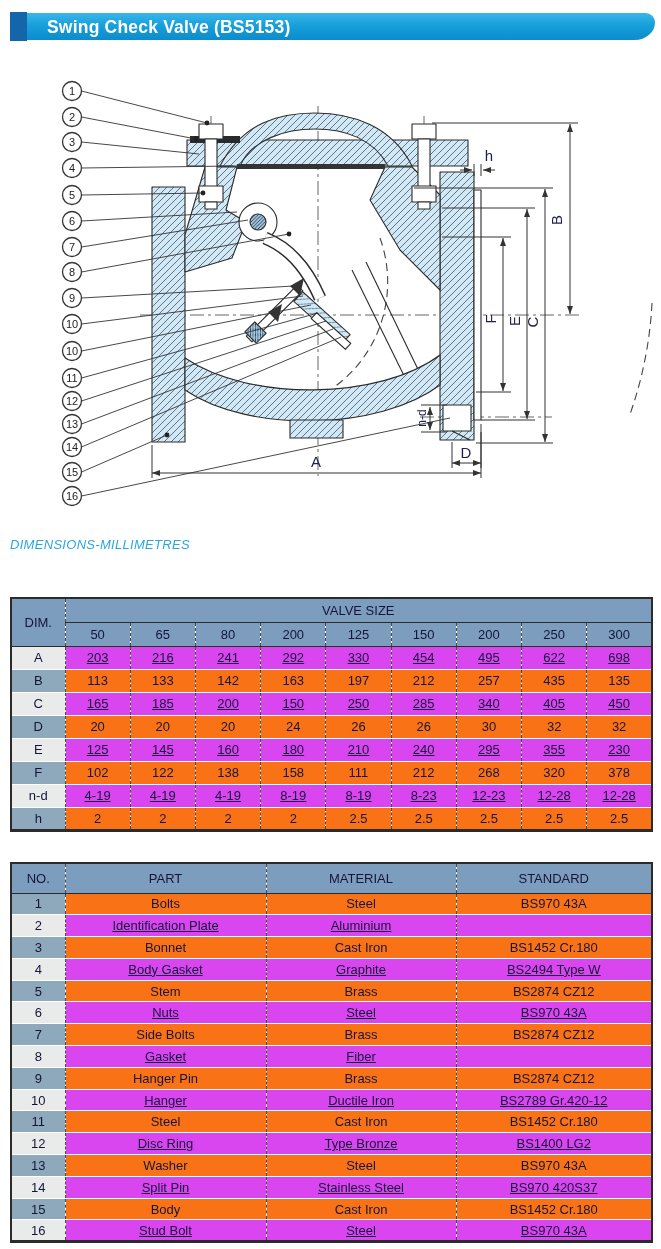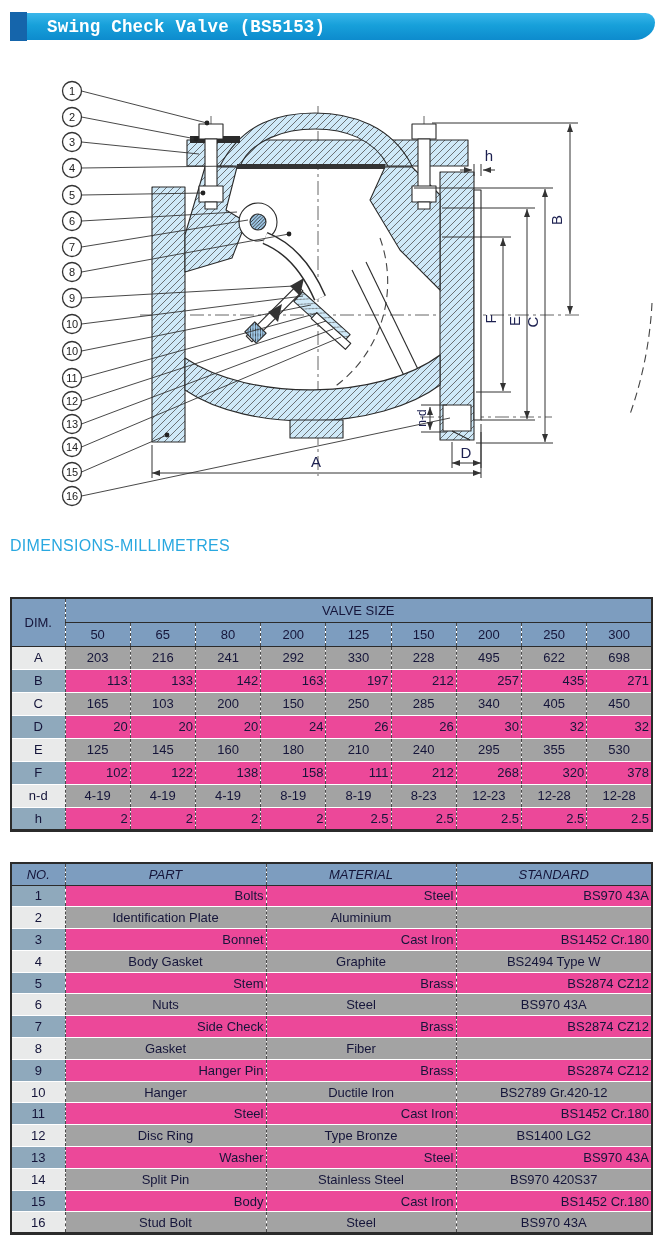--- a/index.html
+++ b/index.html
@@ -9,43 +9,43 @@
   }
   
   .banner-block { position:absolute; left:10px; top:12px; width:17px; height:29px; background:#1565ab; }
   .banner {
     position:absolute; left:27px; top:13px; width:628px; height:27px;
     background:linear-gradient(180deg,#3ab6ea 0%,#17a0da 45%,#0d8bcd 100%);
     border-radius:0 14px 30px 0 / 0 14px 26px 0;
   }
   .banner-title {
     position:absolute; left:20px; top:50%; transform:translateY(-50%);
-    color:#ffffff; font-weight:bold; font-size:17.5px; letter-spacing:.2px; white-space:nowrap;font-family:Liberation Mono, monospace;
+    color:#ffffff; font-weight:bold; font-size:17.5px; letter-spacing:.2px; white-space:nowrap;
   }
   
   #diagram { position:absolute; left:0; top:60px; }
   
-  .section-label { position:absolute; left:10px; top:537px; color:#29a8e0; font-size:16px; letter-spacing:.3px; }
+  .section-label { position:absolute; left:10px; top:537px; color:#29a8e0; font-size:13px; letter-spacing:.3px;font-style:italic; }
   
   table { border-collapse:collapse; table-layout:fixed; position:absolute; left:10px;
           font-size:13px; color:#15153a; border:2px solid #2b2b2b; border-bottom-width:3px; }
   #dims-table  { top:597px; width:643px; }
   #parts-table { top:862px; width:643px; }
   th,td { text-align:center; vertical-align:middle; padding:0 2px; font-weight:normal;
           overflow:hidden; white-space:nowrap; border-right:1px dashed #4a4a4a; }
   th:last-child, td:last-child { border-right:none; }
   thead th { border-bottom:1.4px solid #2b2b2b; }
   tbody th, tbody td { border-top:1px solid #ffffff; }
   #dims-table thead tr { height:24px; }
   #dims-table tbody tr { height:23px; }
-  #parts-table thead tr { height:22px;font-style:italic; }
+  #parts-table thead tr { height:30px; }
   #parts-table tbody tr { height:21.8px; }
   .hdr { background:#7d9dbf; }
-  .blue   { background:#a3a3a3; }
-  .yellow { background:#ec4899;text-align:right; }
+  .blue   { background:#d946ef;text-decoration:underline; }
+  .yellow { background:#f97316; }
   .lab-dark  { background:#8fa9bc; }
   .lab-light { background:#e9eaea; }
 </style>
 </head>
 <body>
 
 <div class="banner-block"></div>
 <div class="banner">
   <span class="banner-title">Swing Check Valve (BS5153)</span>
 </div>
@@ -283,41 +283,41 @@
       </tr>
   </thead>
   <tbody id="dims-body">
       <tr>
         <th class="lab-light">A</th>
         <td class="blue">203</td>
         <td class="blue">216</td>
         <td class="blue">241</td>
         <td class="blue">292</td>
         <td class="blue">330</td>
-        <td class="blue">228</td>
+        <td class="blue">454</td>
         <td class="blue">495</td>
         <td class="blue">622</td>
         <td class="blue">698</td>
       </tr>
       <tr>
         <th class="lab-dark">B</th>
         <td class="yellow">113</td>
         <td class="yellow">133</td>
         <td class="yellow">142</td>
         <td class="yellow">163</td>
         <td class="yellow">197</td>
         <td class="yellow">212</td>
         <td class="yellow">257</td>
         <td class="yellow">435</td>
-        <td class="yellow">271</td>
+        <td class="yellow">135</td>
       </tr>
       <tr>
         <th class="lab-light">C</th>
         <td class="blue">165</td>
-        <td class="blue">103</td>
+        <td class="blue">185</td>
         <td class="blue">200</td>
         <td class="blue">150</td>
         <td class="blue">250</td>
         <td class="blue">285</td>
         <td class="blue">340</td>
         <td class="blue">405</td>
         <td class="blue">450</td>
       </tr>
       <tr>
         <th class="lab-dark">D</th>
@@ -334,21 +334,21 @@
       <tr>
         <th class="lab-light">E</th>
         <td class="blue">125</td>
         <td class="blue">145</td>
         <td class="blue">160</td>
         <td class="blue">180</td>
         <td class="blue">210</td>
         <td class="blue">240</td>
         <td class="blue">295</td>
         <td class="blue">355</td>
-        <td class="blue">530</td>
+        <td class="blue">230</td>
       </tr>
       <tr>
         <th class="lab-dark">F</th>
         <td class="yellow">102</td>
         <td class="yellow">122</td>
         <td class="yellow">138</td>
         <td class="yellow">158</td>
         <td class="yellow">111</td>
         <td class="yellow">212</td>
         <td class="yellow">268</td>
@@ -429,21 +429,21 @@
         <td class="yellow">BS2874 CZ12</td>
       </tr>
       <tr>
         <th class="lab-light">6</th>
         <td class="blue">Nuts</td>
         <td class="blue">Steel</td>
         <td class="blue">BS970 43A</td>
       </tr>
       <tr>
         <th class="lab-dark">7</th>
-        <td class="yellow">Side Check</td>
+        <td class="yellow">Side Bolts</td>
         <td class="yellow">Brass</td>
         <td class="yellow">BS2874 CZ12</td>
       </tr>
       <tr>
         <th class="lab-light">8</th>
         <td class="blue">Gasket</td>
         <td class="blue">Fiber</td>
         <td class="blue"></td>
       </tr>
       <tr>

